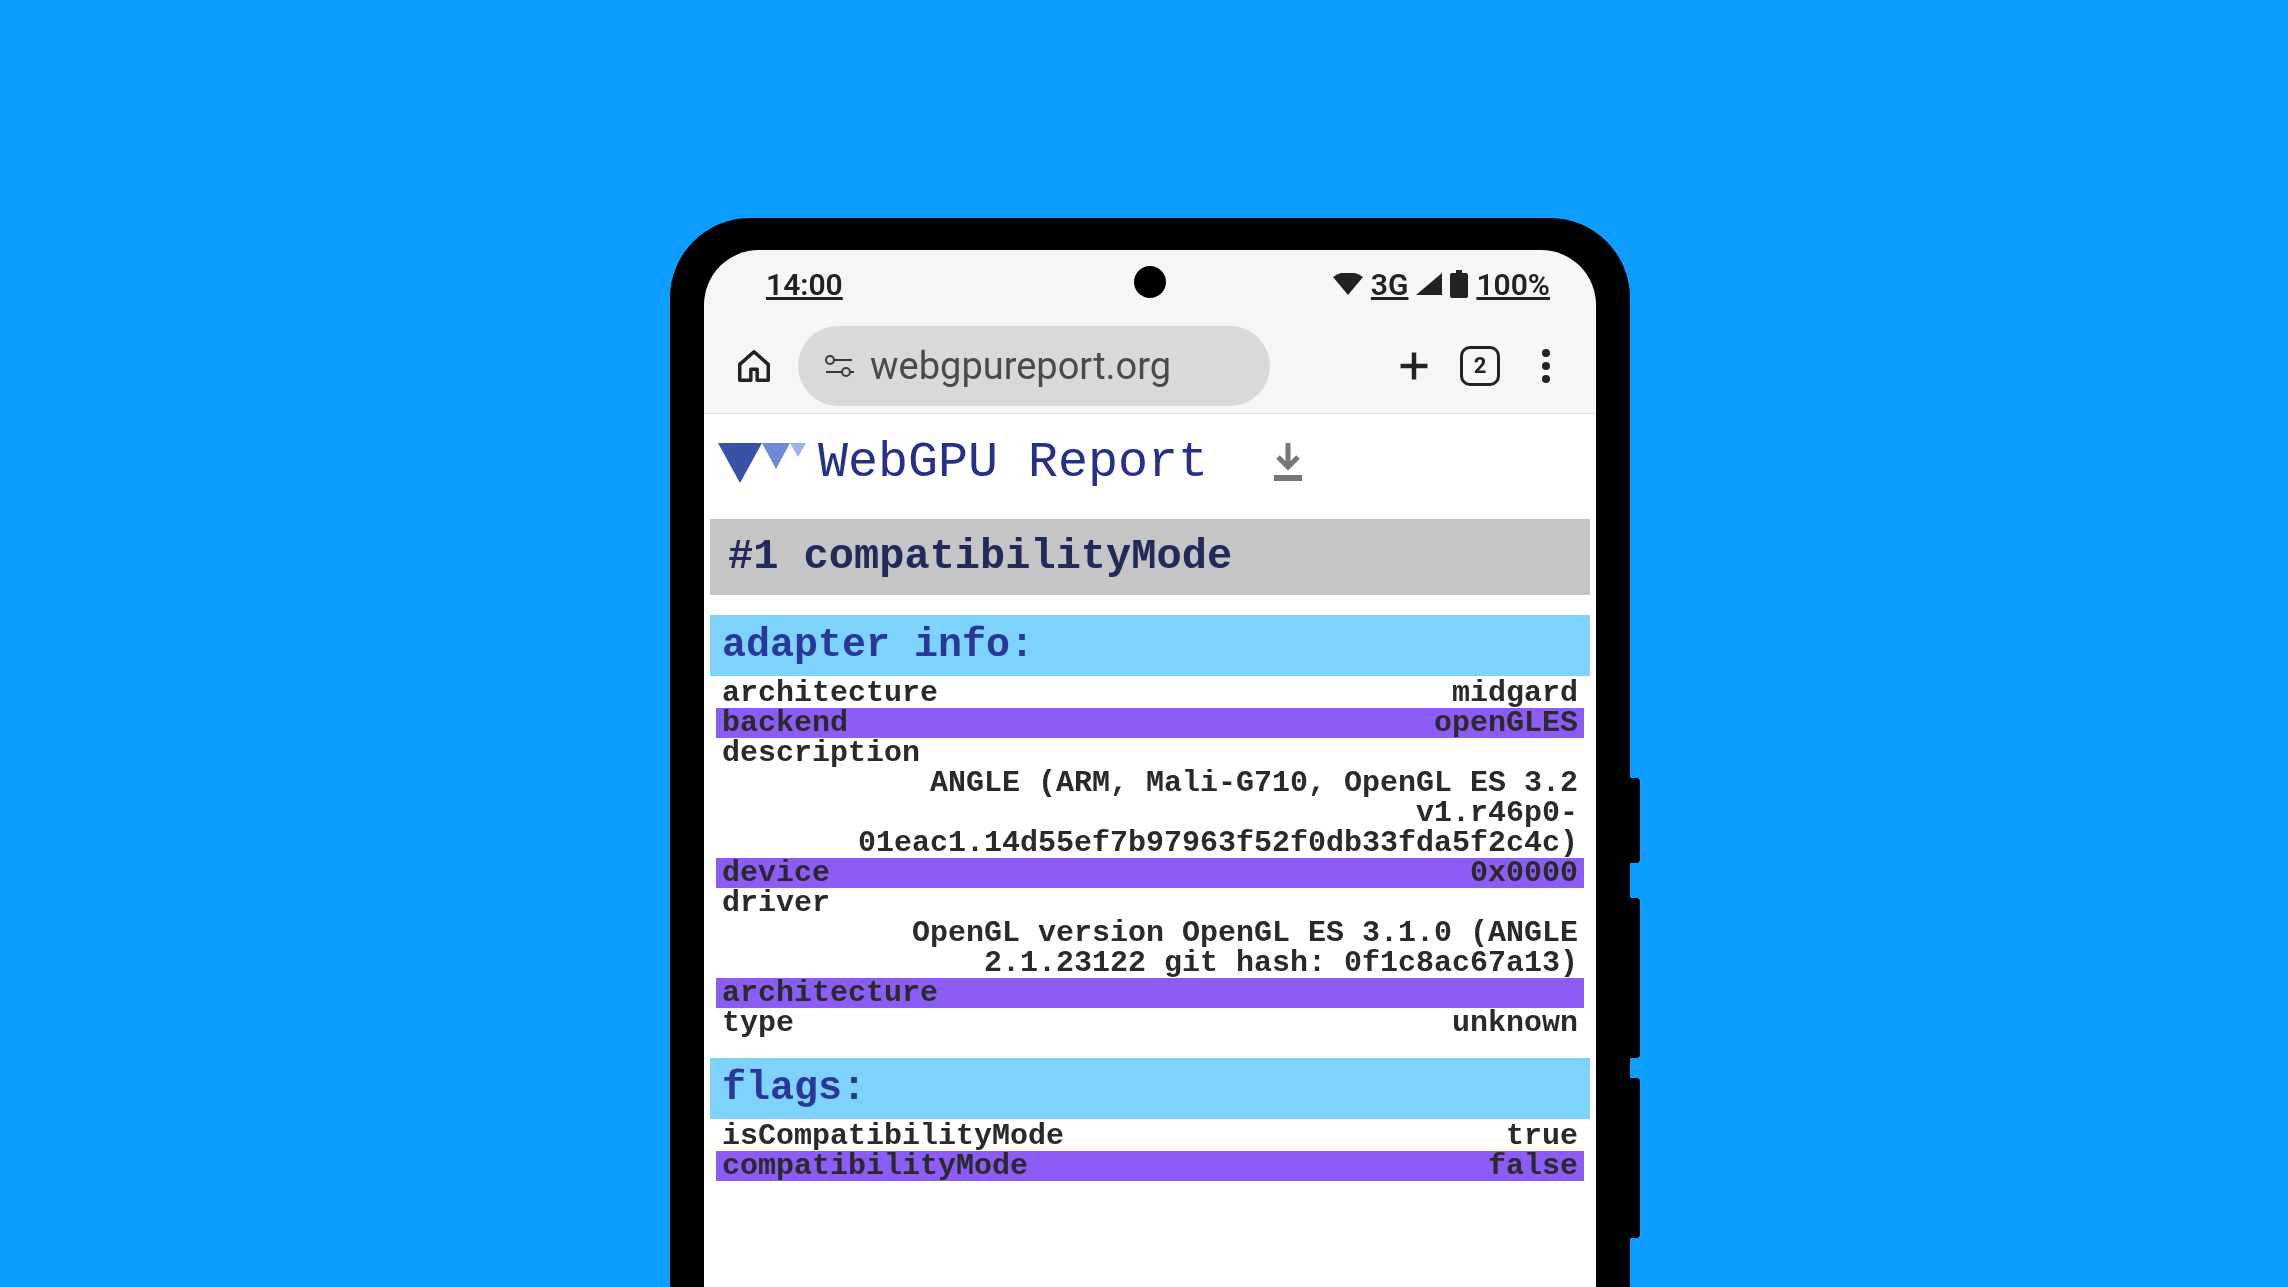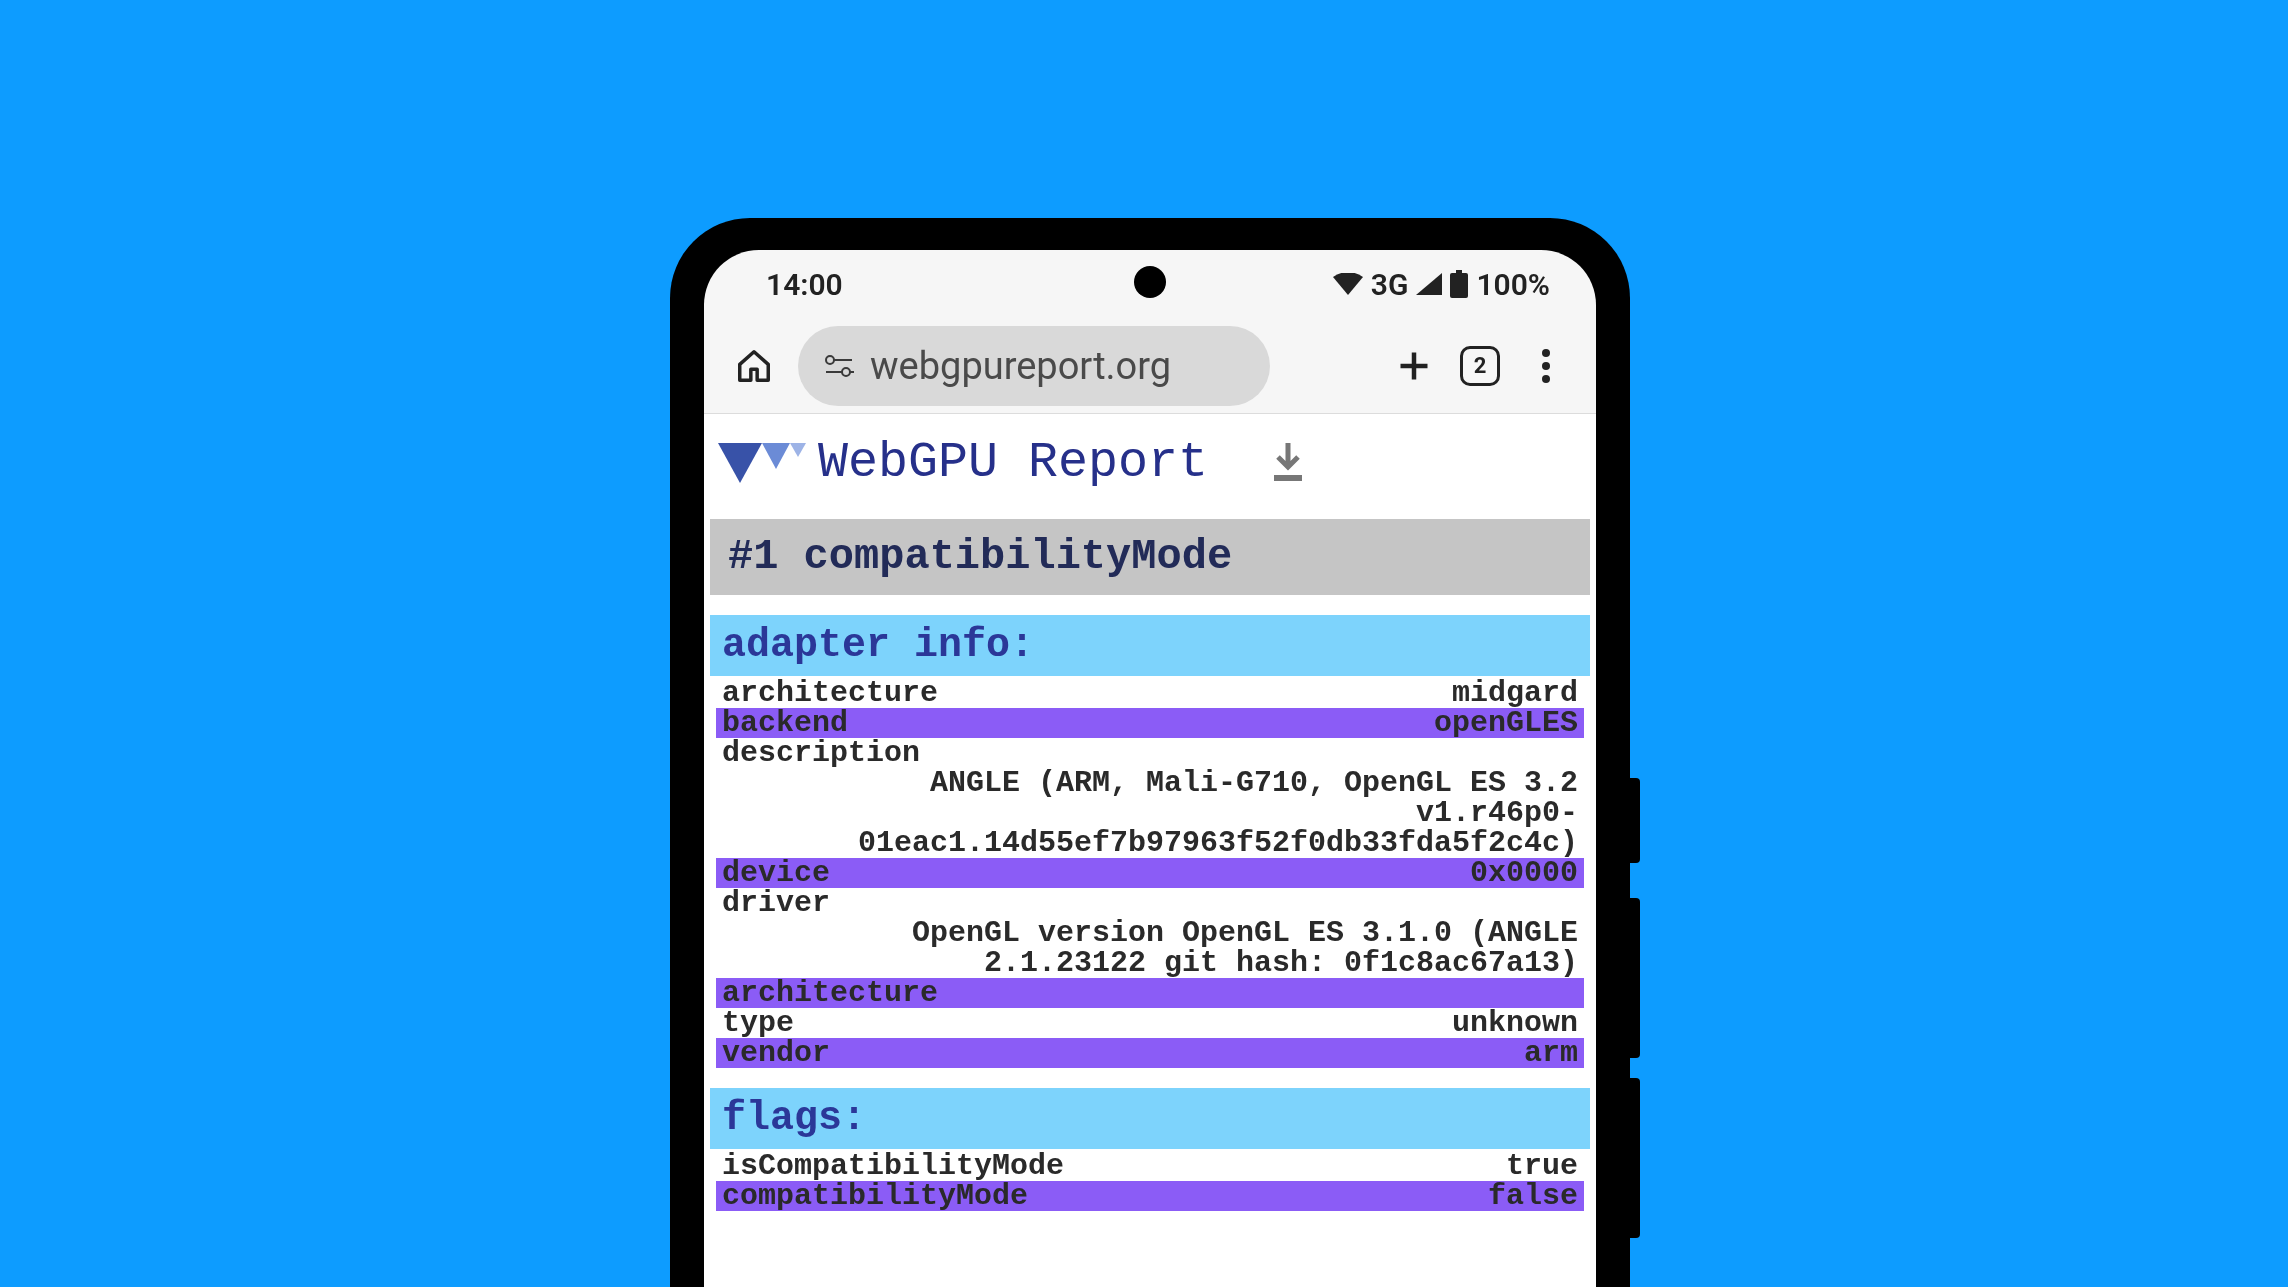--- a/index.html
+++ b/index.html
@@ -52,20 +52,21 @@
   }
   .status-bar {
     height: 68px;
     display: flex;
     justify-content: space-between;
     align-items: center;
     padding: 0 46px 0 62px;
     font-size: 30px;
     font-weight: 600;
     color: #222;
+    text-decoration: underline;
   }
   .status-right {
     display: flex;
     align-items: center;
     gap: 8px;
   }
   .status-right svg { display: block; }
   .toolbar {
     height: 96px;
     display: flex;
@@ -302,24 +303,20 @@
         <div class="kv-stack-val">OpenGL version OpenGL ES 3.1.0 (ANGLE 2.1.23122 git hash: 0f1c8ac67a13)</div>
       </div>
       <div class="kv-row shade">
         <span class="kv-key">architecture</span>
         <span class="kv-val"></span>
       </div>
       <div class="kv-row">
         <span class="kv-key">type</span>
         <span class="kv-val">unknown</span>
       </div>
-      <div class="kv-row shade">
-        <span class="kv-key">vendor</span>
-        <span class="kv-val">arm</span>
-      </div>
 
       <div class="sub-hdr">flags:</div>
 
       <div class="kv-row">
         <span class="kv-key">isCompatibilityMode</span>
         <span class="kv-val">true</span>
       </div>
       <div class="kv-row shade">
         <span class="kv-key">compatibilityMode</span>
         <span class="kv-val">false</span>

